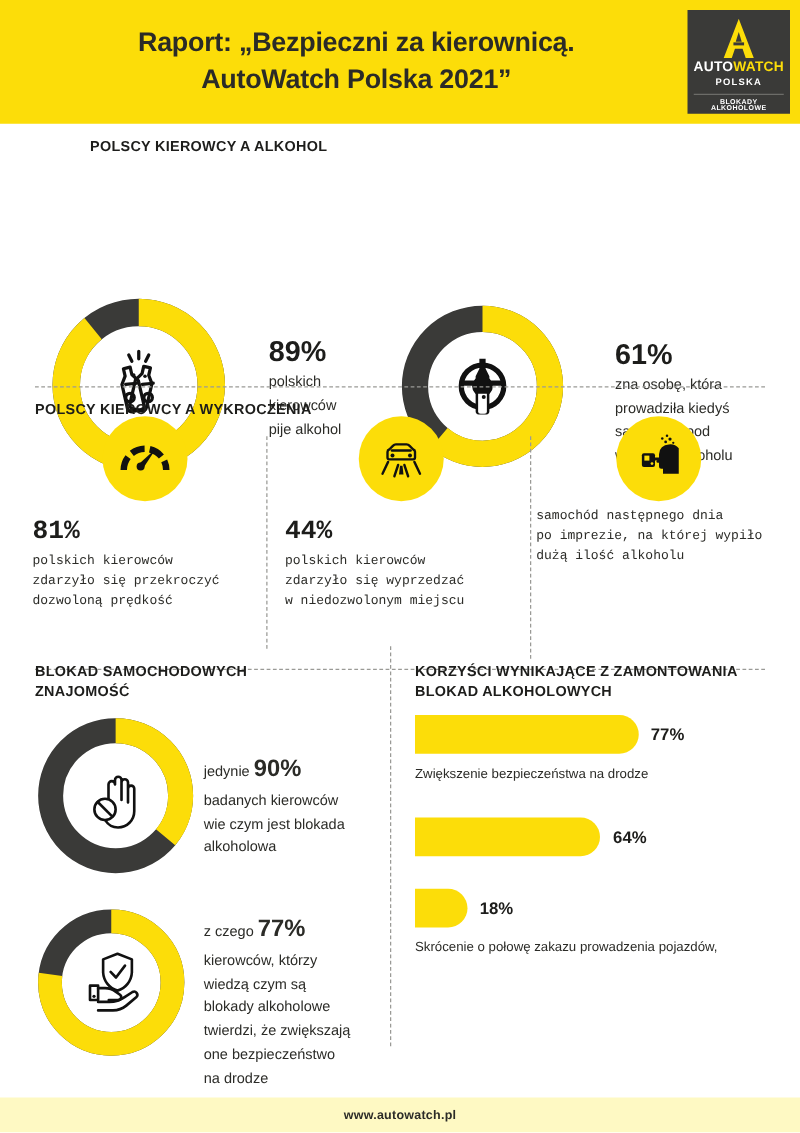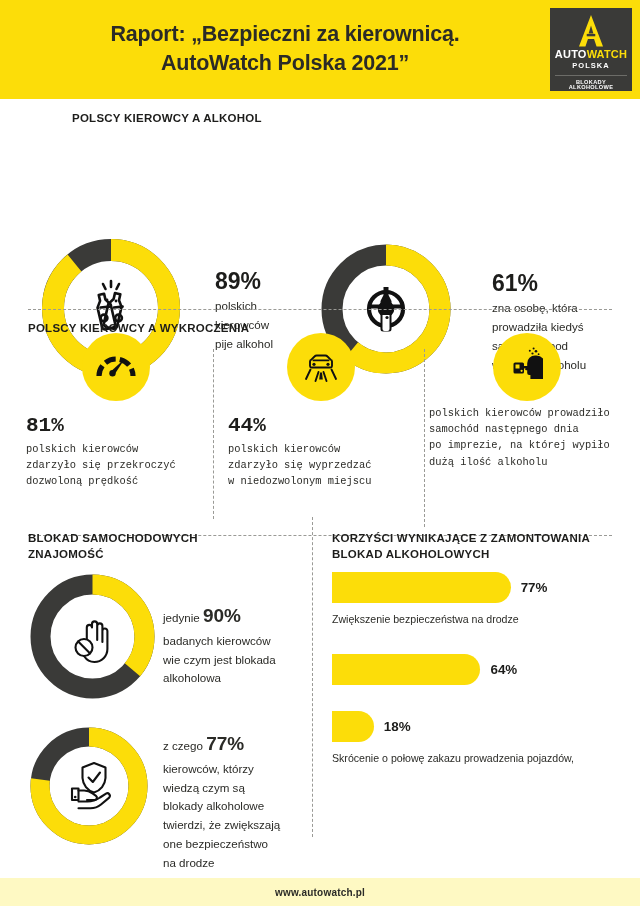--- a/index.html
+++ b/index.html
@@ -282,21 +282,20 @@
           <g fill="#111">
             <circle cx="27.5" cy="8.5" r="1.1"></circle>
               <circle cx="31" cy="6.2" r="1.3"></circle>
             <circle cx="24.8" cy="5.8" r="1"></circle>
               <circle cx="28.6" cy="3.6" r="1"></circle>
             <circle cx="33.6" cy="9.2" r="0.9"></circle>
           </g>
         </svg>
       </div>
       <div class="cap">
-        <div>polskich kierowców prowadziło</div>
         <div>samochód następnego dnia</div>
         <div>po imprezie, na której wypiło</div>
         <div>dużą ilość alkoholu</div>
       </div>
     </div>
   </div>
 
   <div class="hr-dash" style="top:535px"></div>
 
   <div class="sec3">

